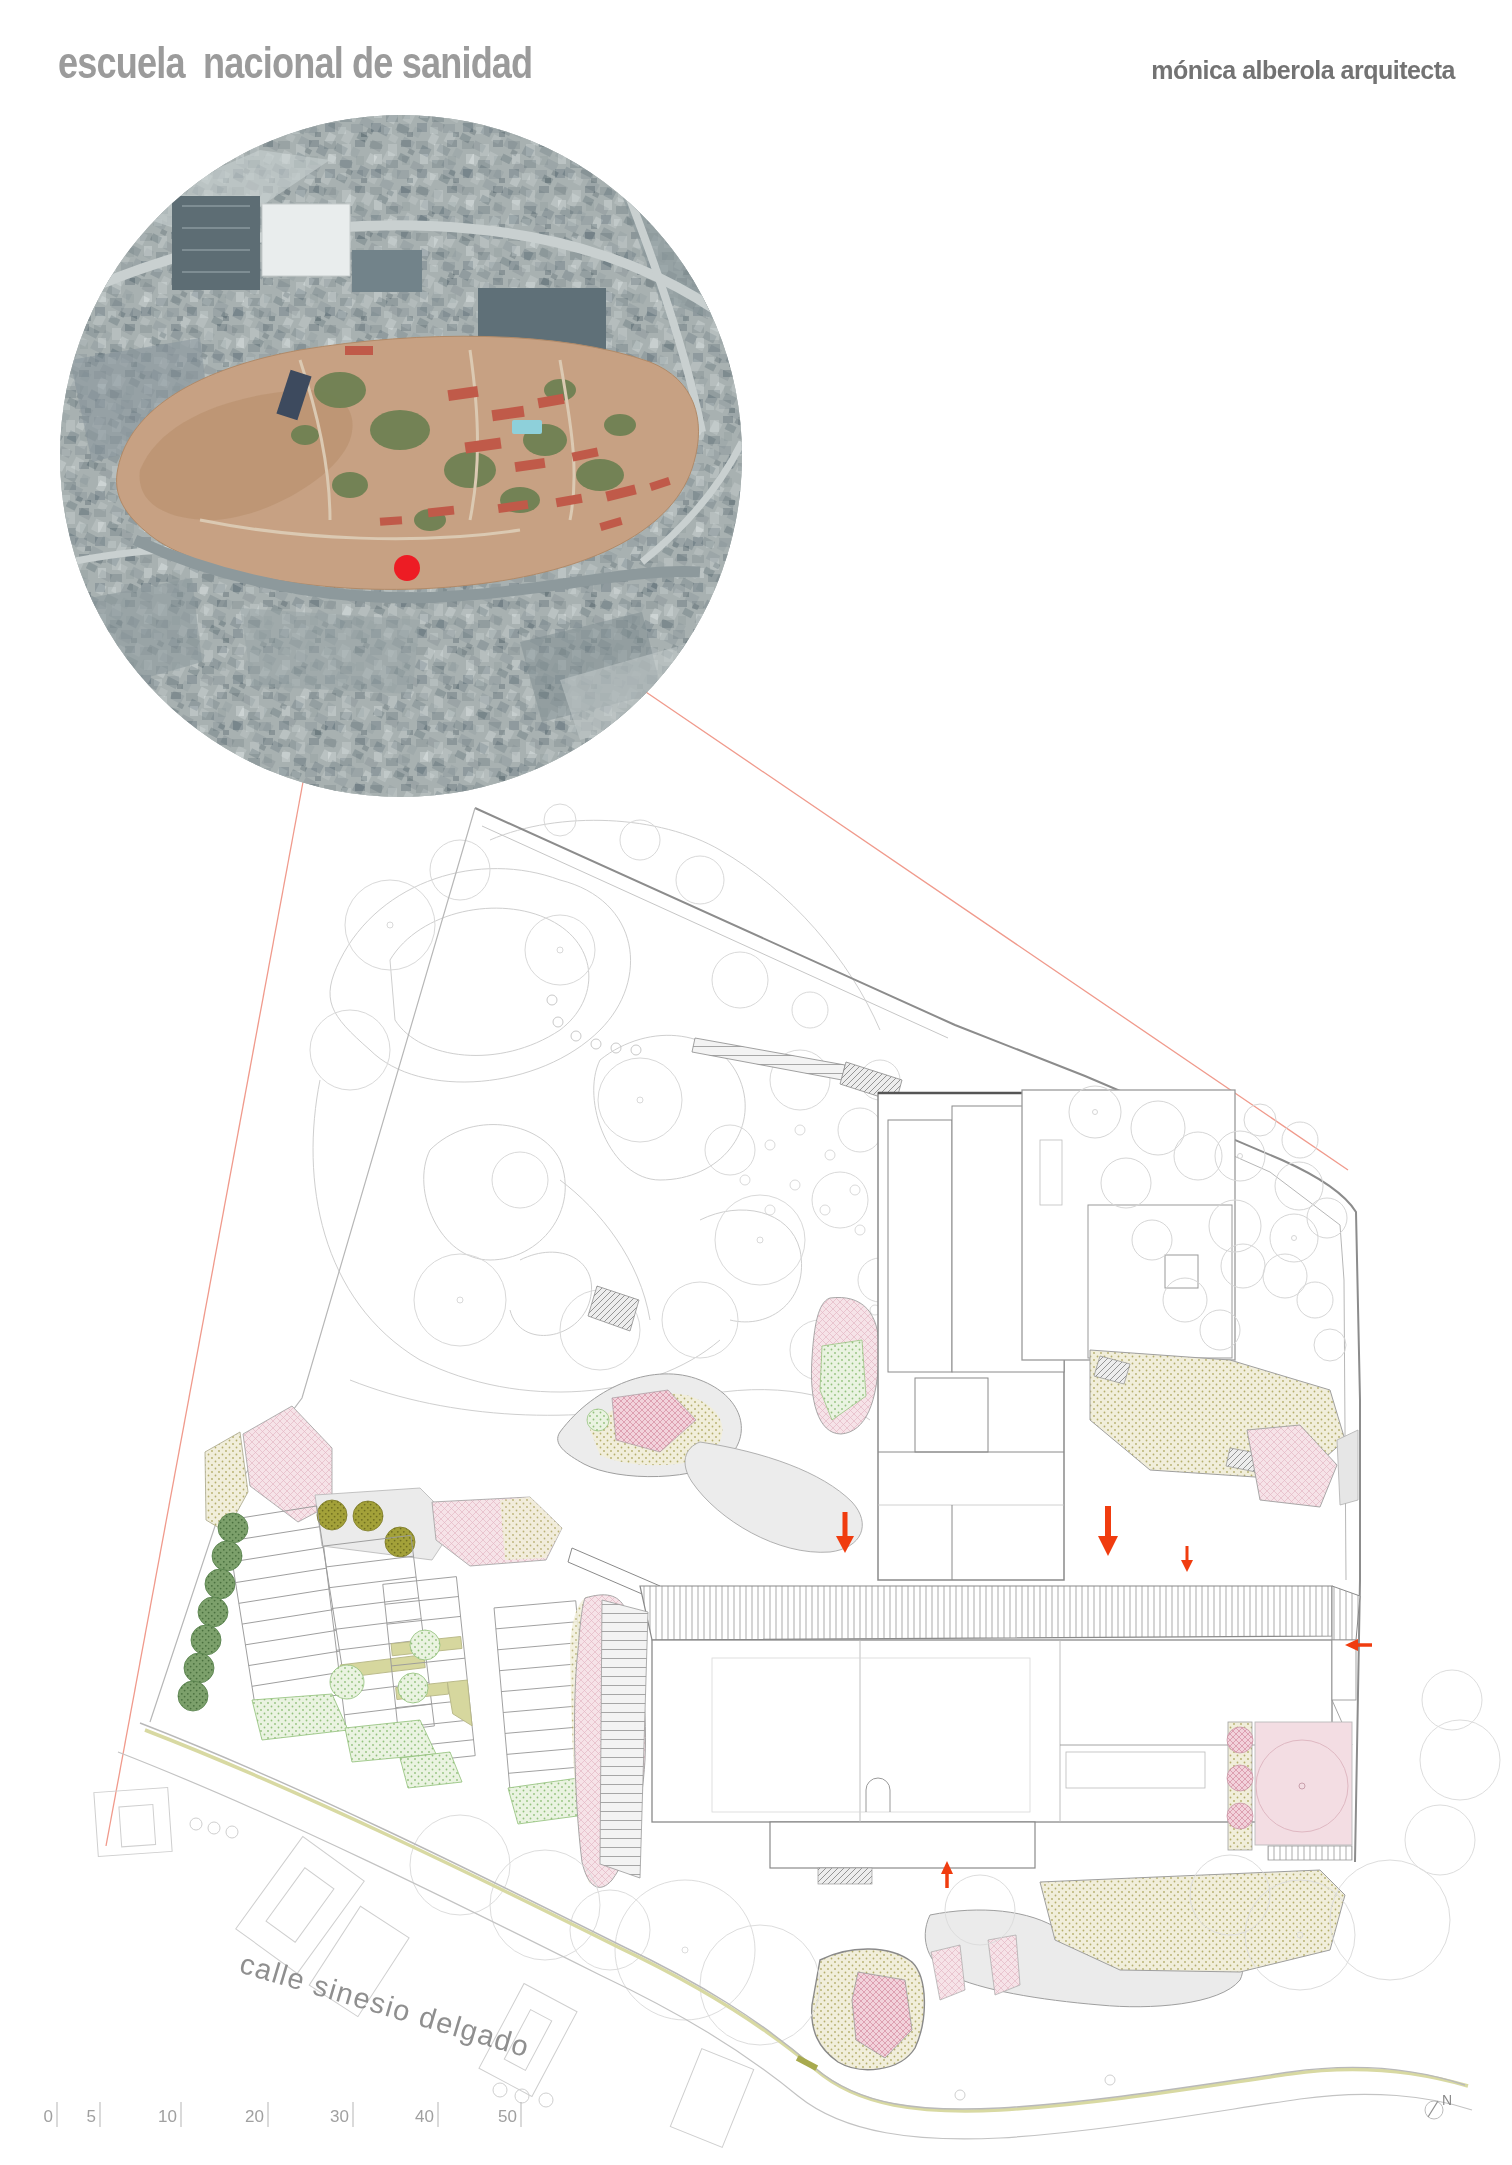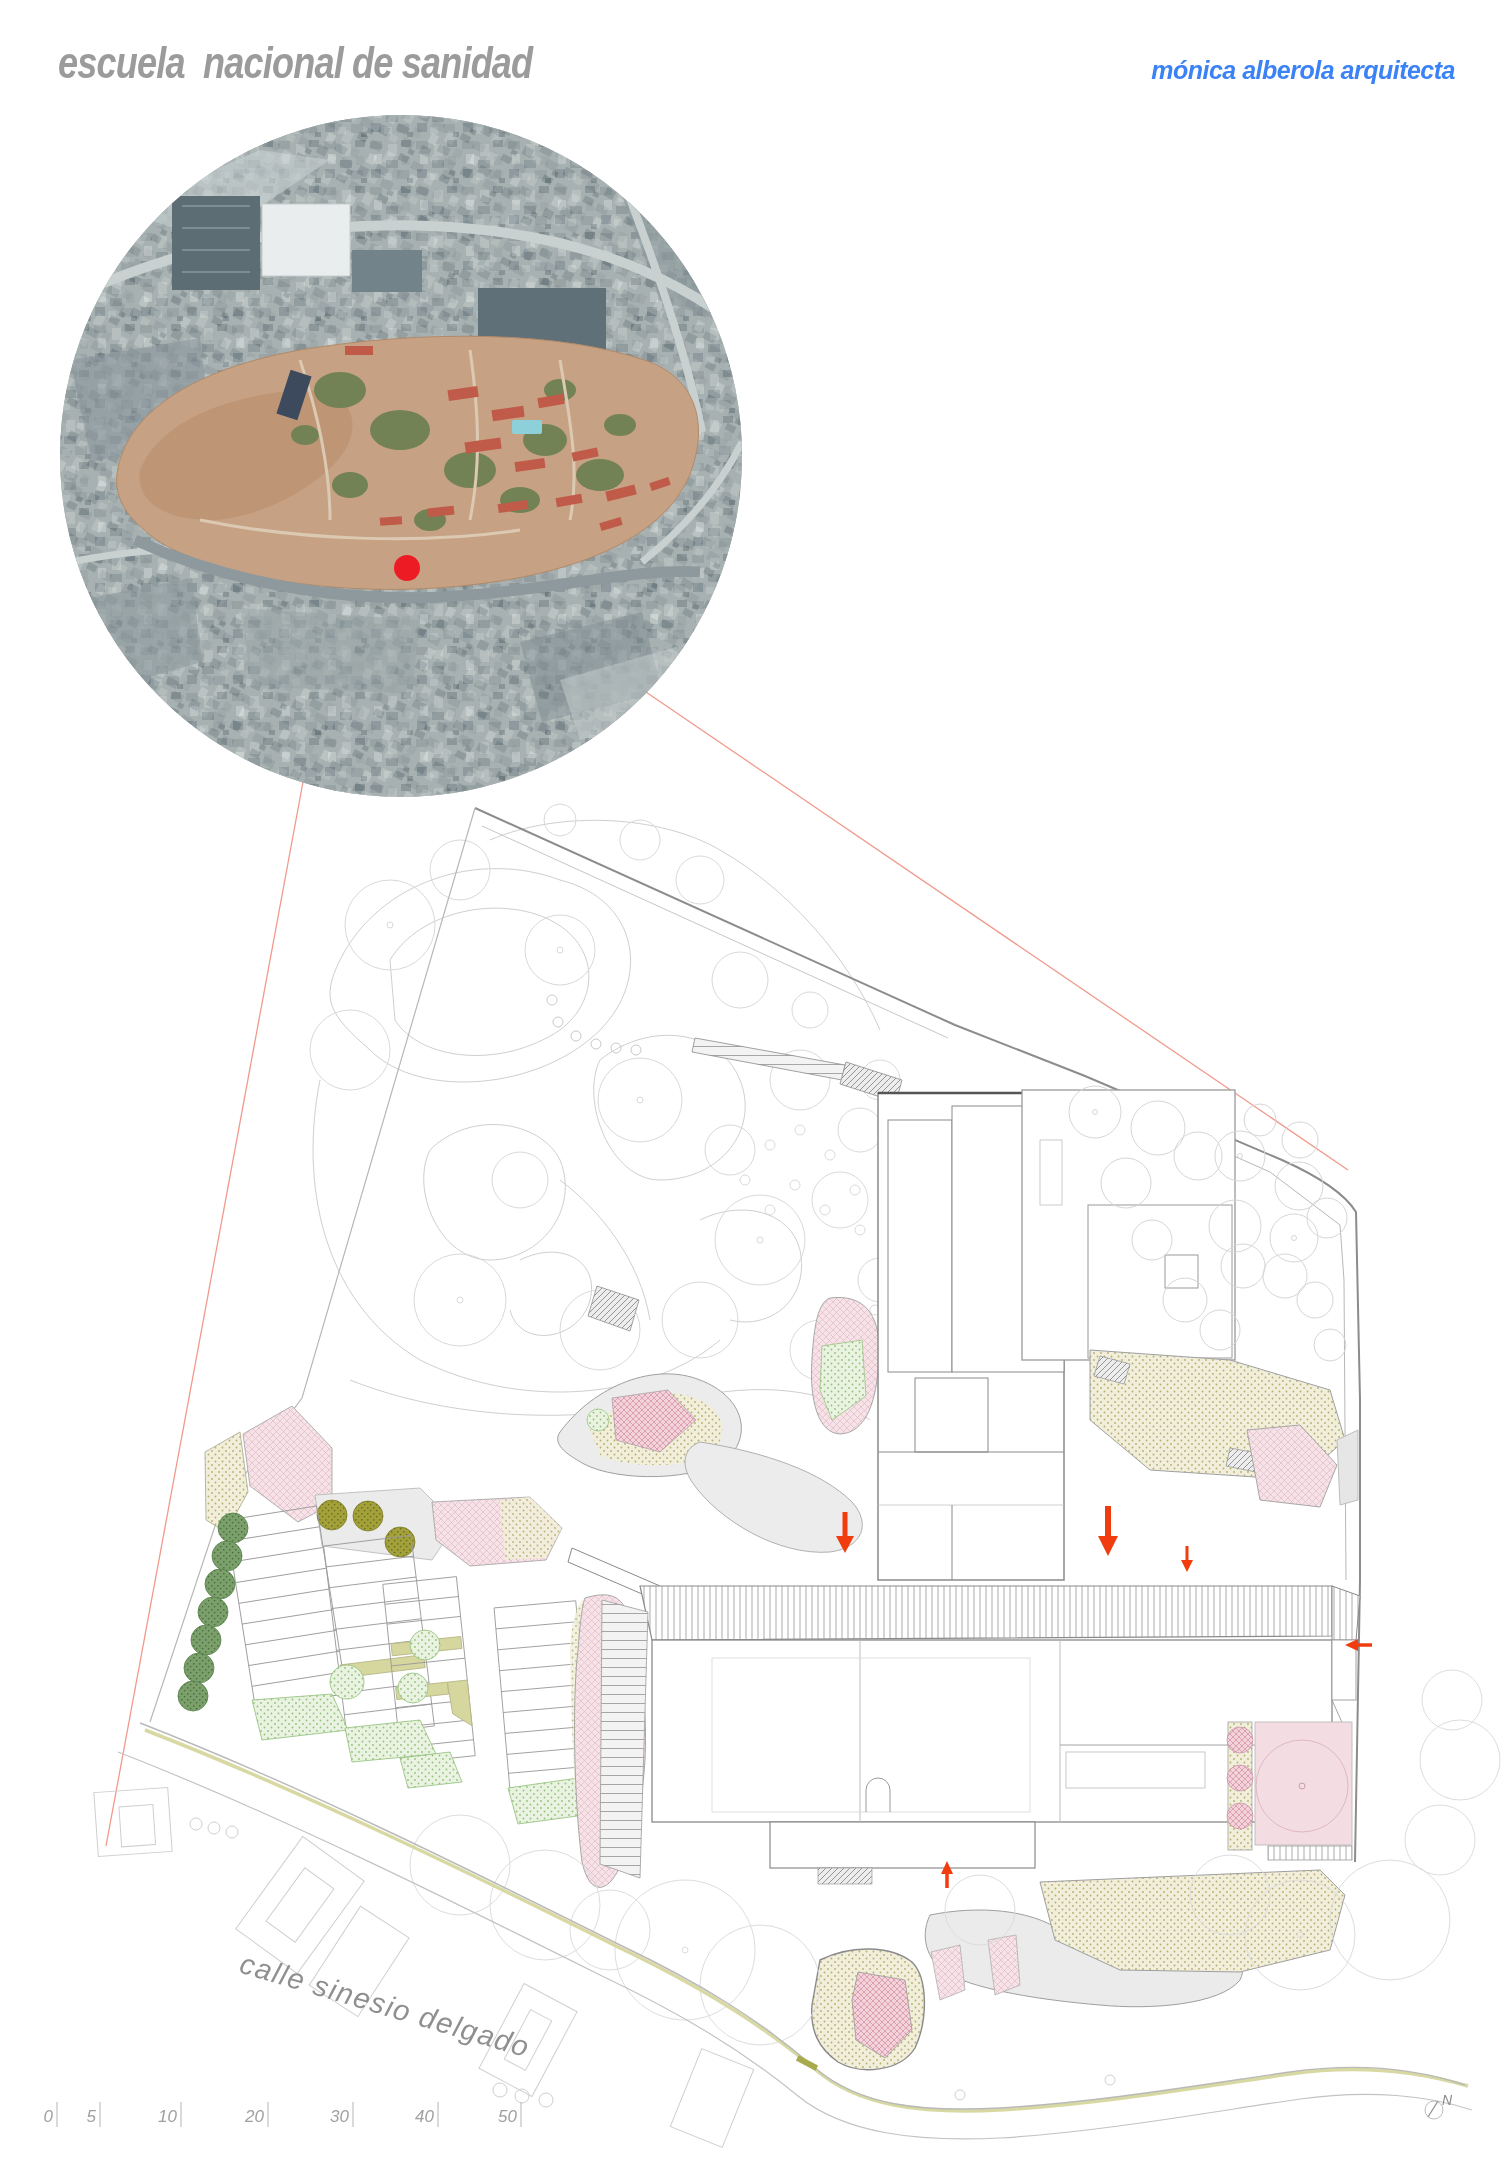--- a/index.html
+++ b/index.html
@@ -1,26 +1,26 @@
 <!DOCTYPE html>
 <html><head>
 <meta charset="utf-8">
 <style>
   html,body{margin:0;padding:0;background:#ffffff;}
   body{width:1512px;height:2165px;position:relative;font-family:"Liberation Sans",sans-serif;overflow:hidden;}
-  .sheet{position:absolute;inset:0;font-style:italic;}
+  .sheet{position:absolute;inset:0;}
   .title{
     position:absolute;left:58px;top:38px;
     font-size:44px;font-weight:bold;color:#9b9b9b;
     letter-spacing:-1px;white-space:pre;
     transform:scaleX(.82);transform-origin:left top;
   }
   .architect{
     position:absolute;right:57px;top:56px;
-    font-size:25px;font-weight:bold;color:#3b82f6;
+    font-size:25px;font-weight:bold;color:#737373;
     letter-spacing:-0.5px;
   }
   svg{position:absolute;left:0;top:0;}
   svg text{font-family:"Liberation Sans",sans-serif;}
 </style>
 </head>
 <body>
 
 <div class="sheet">
 

